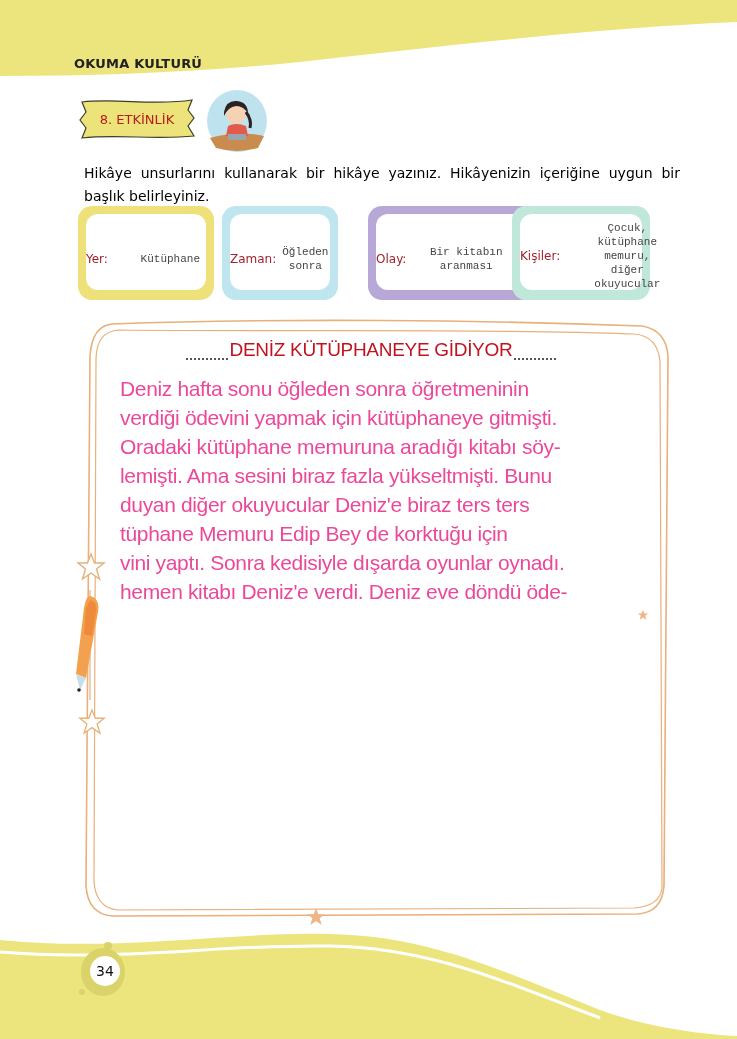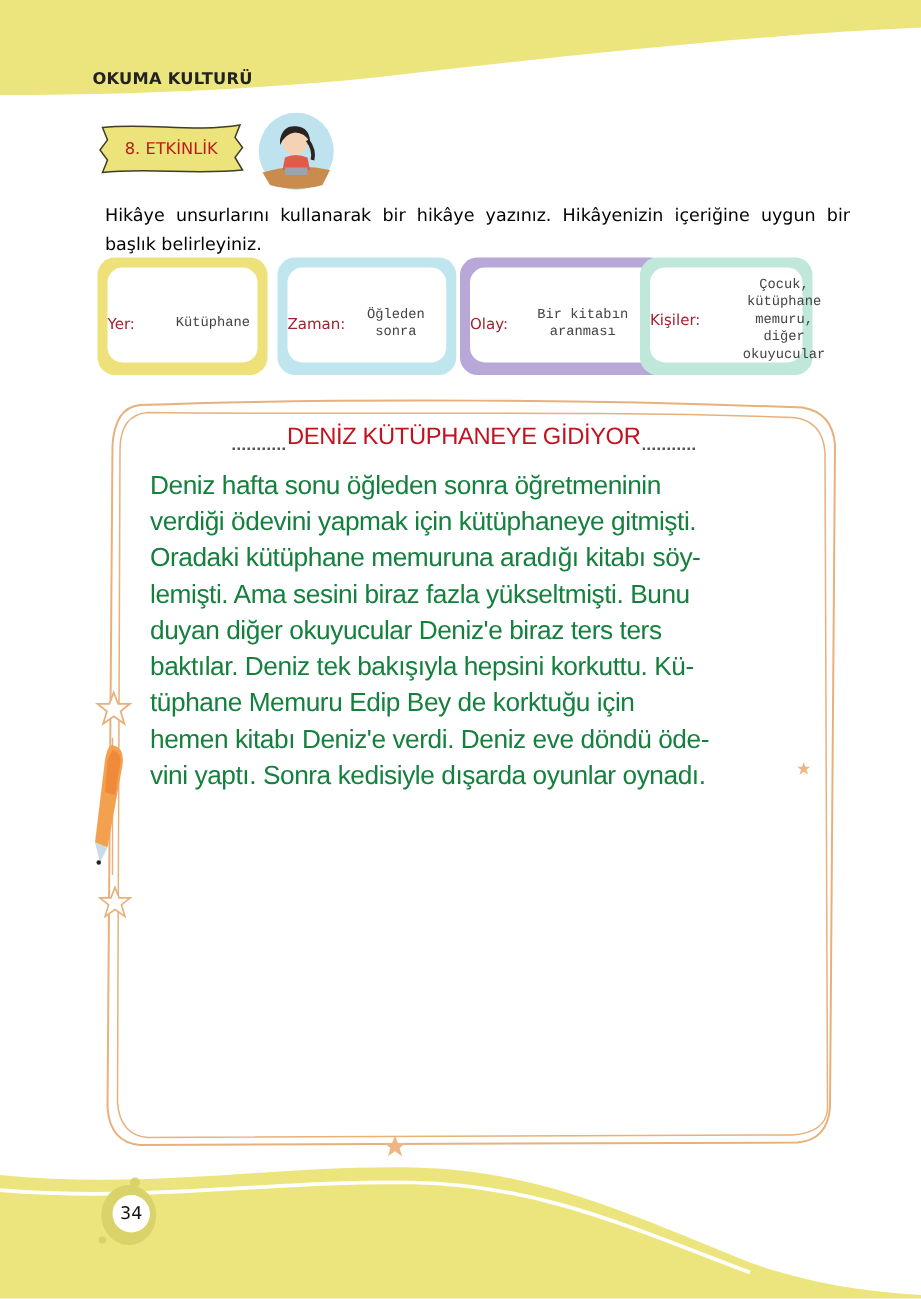--- a/index.html
+++ b/index.html
@@ -52,21 +52,21 @@
     border-bottom: 2px dotted #555;
     text-align: center;
   }
   .story-title span {
     font-family: "Liberation Sans", sans-serif; font-size: 19px; color: #c1121f;
     letter-spacing: -0.3px; background: #fff; padding: 0 2px; position: relative; top: 3px;
   }
 
   .story {
     position: absolute; left: 120px; top: 374px; width: 520px;
-    font-family: "Liberation Sans", sans-serif; font-size: 21px; line-height: 29px; color: #15803d;
+    font-family: "Liberation Sans", sans-serif; font-size: 21px; line-height: 29px; color: #ec4899;
     letter-spacing: -0.35px;
   }
   .story div { white-space: nowrap; }
 
   .pencil { position: absolute; left: 68px; top: 590px; width: 40px; height: 110px; }
   .star-deco { position: absolute; }
 
   .page-number-wrap { position: absolute; left: 78px; top: 940px; width: 50px; height: 60px; }
   .page-number {
     position: absolute; left: 90px; top: 956px; width: 30px; height: 30px; border-radius: 50%;
@@ -103,21 +103,21 @@
 <div class="instructions">Hikâye unsurlarını kullanarak bir hikâye yazınız. Hikâyenizin içeriğine uygun bir başlık belirleyiniz.</div>
 
 <div class="cards">
   <div class="card" style="left:0; width:136px;">
     <div class="bg" style="background:#efe17a;"></div>
     <div class="inner">
       <div class="c-title">Yer:</div>
       <div class="c-val">Kütüphane</div>
     </div>
   </div>
-  <div class="card" style="left:144px; width:143px;">
+  <div class="card" style="left:144px; width:116px;">
     <div class="bg" style="background:#bfe6ee;"></div>
     <div class="inner">
       <div class="c-title">Zaman:</div>
       <div class="c-val">Öğleden sonra</div>
     </div>
   </div>
   <div class="card" style="left:290px; width:166px;">
     <div class="bg" style="background:#b7a8d8;"></div>
     <div class="inner">
       <div class="c-title">Olay:</div>
@@ -162,24 +162,23 @@
 <div class="story-title">
   <span>DENİZ KÜTÜPHANEYE GİDİYOR</span>
 </div>
 
 <div class="story">
   <div>Deniz hafta sonu öğleden sonra öğretmeninin</div>
   <div>verdiği ödevini yapmak için kütüphaneye gitmişti.</div>
   <div>Oradaki kütüphane memuruna aradığı kitabı söy-</div>
   <div>lemişti. Ama sesini biraz fazla yükseltmişti. Bunu</div>
   <div>duyan diğer okuyucular Deniz'e biraz ters ters</div>
-  <div>baktılar. Deniz tek bakışıyla hepsini korkuttu. Kü-</div>
   <div>tüphane Memuru Edip Bey de korktuğu için</div>
+  <div>vini yaptı. Sonra kedisiyle dışarda oyunlar oynadı.</div>
   <div>hemen kitabı Deniz'e verdi. Deniz eve döndü öde-</div>
-  <div>vini yaptı. Sonra kedisiyle dışarda oyunlar oynadı.</div>
 </div>
 
 <svg class="bottom-wave" viewBox="0 0 737 109" preserveAspectRatio="none">
   <path d="M0 10 C120 22 220 2 330 4 C430 6 500 40 600 80 C650 98 700 104 737 106 V109 H0 Z" fill="#ece57e"></path>
   <path d="M0 22 C120 32 220 14 330 16 C430 18 500 50 600 88" fill="none" stroke="#fff" stroke-width="3"></path>
 </svg>
 
 <svg class="page-number-wrap" viewBox="0 0 50 60">
   <ellipse cx="25" cy="32" rx="22" ry="24" fill="#d9d36a"></ellipse>
   <circle cx="30" cy="6" r="4" fill="#d9d36a"></circle>

